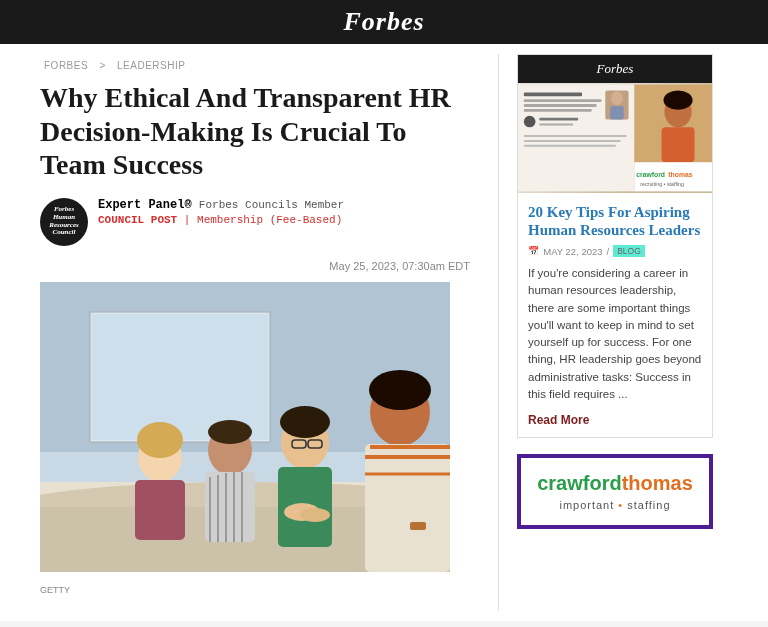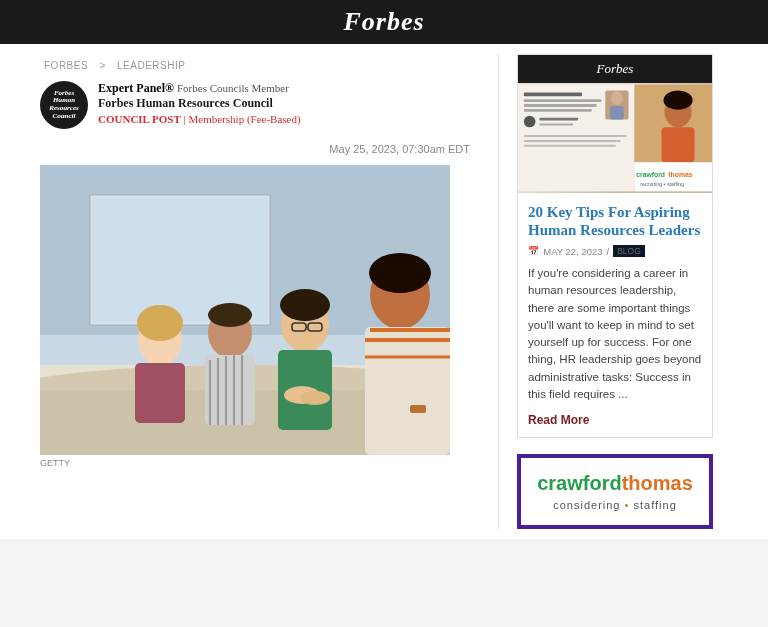--- a/index.html
+++ b/index.html
@@ -79,21 +79,21 @@
     .author-avatar-inner {
       color: #fff;
       font-size: 7px;
       font-weight: bold;
       text-align: center;
       font-family: Georgia, serif;
       font-style: italic;
       line-height: 1.1;
     }
     .author-info {
-      font-family: Liberation Serif, serif;
+      font-family: Liberation Mono, monospace;
       font-size: 12px;
     }
     .author-org {
       font-weight: bold;
       color: #1a1a1a;
       font-size: 12px;
     }
     .council-post {
       color: #d32f2f;
       font-size: 11px;
@@ -122,21 +122,21 @@
       overflow: hidden;
       display: flex;
       align-items: flex-end;
       justify-content: flex-end;
     }
 
     .getty-label {
       font-size: 9px;
       color: #888;
       font-family: Arial, sans-serif;
-      margin-top: 3px;
+      margin-top: 13px;
     }
 
     
     .right-sidebar {
       width: 220px;
       padding: 10px 14px 10px 10px;
       flex-shrink: 0;
     }
 
     
@@ -178,21 +178,21 @@
       font-family: Arial, sans-serif;
       margin-bottom: 8px;
       display: flex;
       align-items: center;
       gap: 4px;
     }
     .meta-icon {
       font-size: 9px;
     }
     .meta-blog {
-      background: #0f172a;
+      background: #5eead4;
       padding: 1px 4px;
       font-size: 8.5px;
       color: #666;
     }
     .sidebar-card-text {
       font-size: 11.5px;
       color: #444;
       font-family: Arial, sans-serif;
       line-height: 1.5;
       margin-bottom: 10px;
@@ -261,31 +261,31 @@
 <div class="content-row">
 
   <div class="main-col left-relative">
 
     <div class="breadcrumb">
       <span>FORBES</span>
       <span>&gt;</span>
       <span>LEADERSHIP</span>
     </div>
 
+    <h1 class="article-title">Why Ethical And Transparent HR Decision-Making Is Crucial To Team Success</h1>
 
     <div class="author-section">
       <div class="author-avatar">
         <div class="author-avatar-inner">Forbes<br>Human<br>Resources<br>Council</div>
       </div>
       <div class="author-info">
         <div>
           <span style="font-weight:bold; font-size:12px;">Expert Panel®</span>
           <span style="font-size:11px; color:#555;">Forbes Councils Member</span>
         </div>
-        <div class="author-org">Forbes Human Resources Council</div>
         <div class="council-post">
           <span style="font-weight:bold;">COUNCIL POST</span>
           <span>| Membership (Fee-Based)</span>
         </div>
       </div>
     </div>
 
     <div class="article-date">May 25, 2023, 07:30am EDT</div>
 
     <div class="article-image-wrap">
@@ -406,20 +406,20 @@
         <div class="sidebar-card-text">If you're considering a career in human resources leadership, there are some important things you'll want to keep in mind to set yourself up for success. For one thing, HR leadership goes beyond administrative tasks: Success in this field requires ...</div>
         <div class="read-more">Read More</div>
       </div>
     </div>
 
     <div class="ad-card">
       <div class="crawford-logo">
         <span class="crawford-part">crawford</span><span class="thomas-part">thomas</span>
       </div>
       <div class="crawford-tagline">
-        <span>considering</span>
+        <span>important</span>
         <span class="tagline-dot">•</span>
         <span>staffing</span>
       </div>
     </div>
 
   </div>
 </div>
 
 </body></html>

